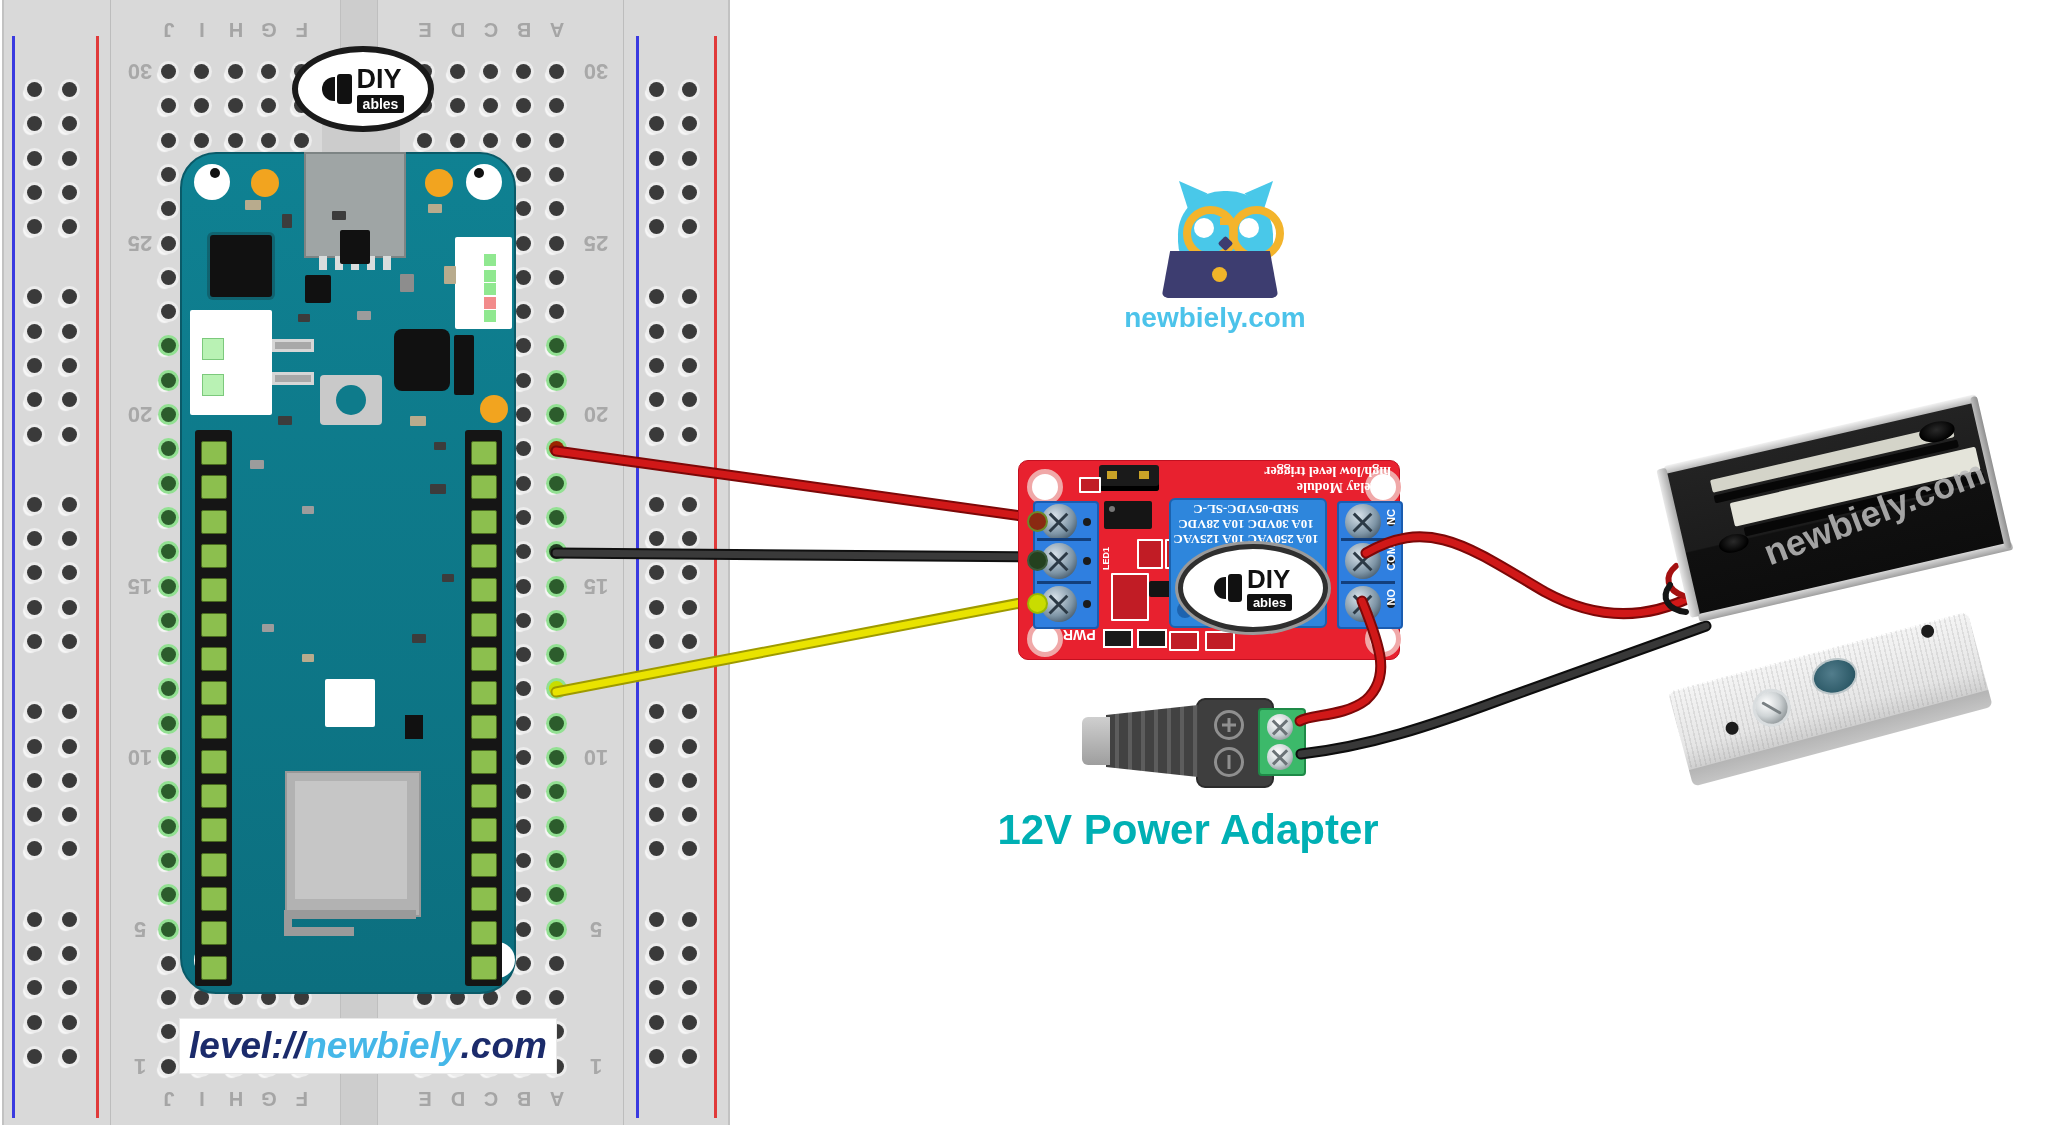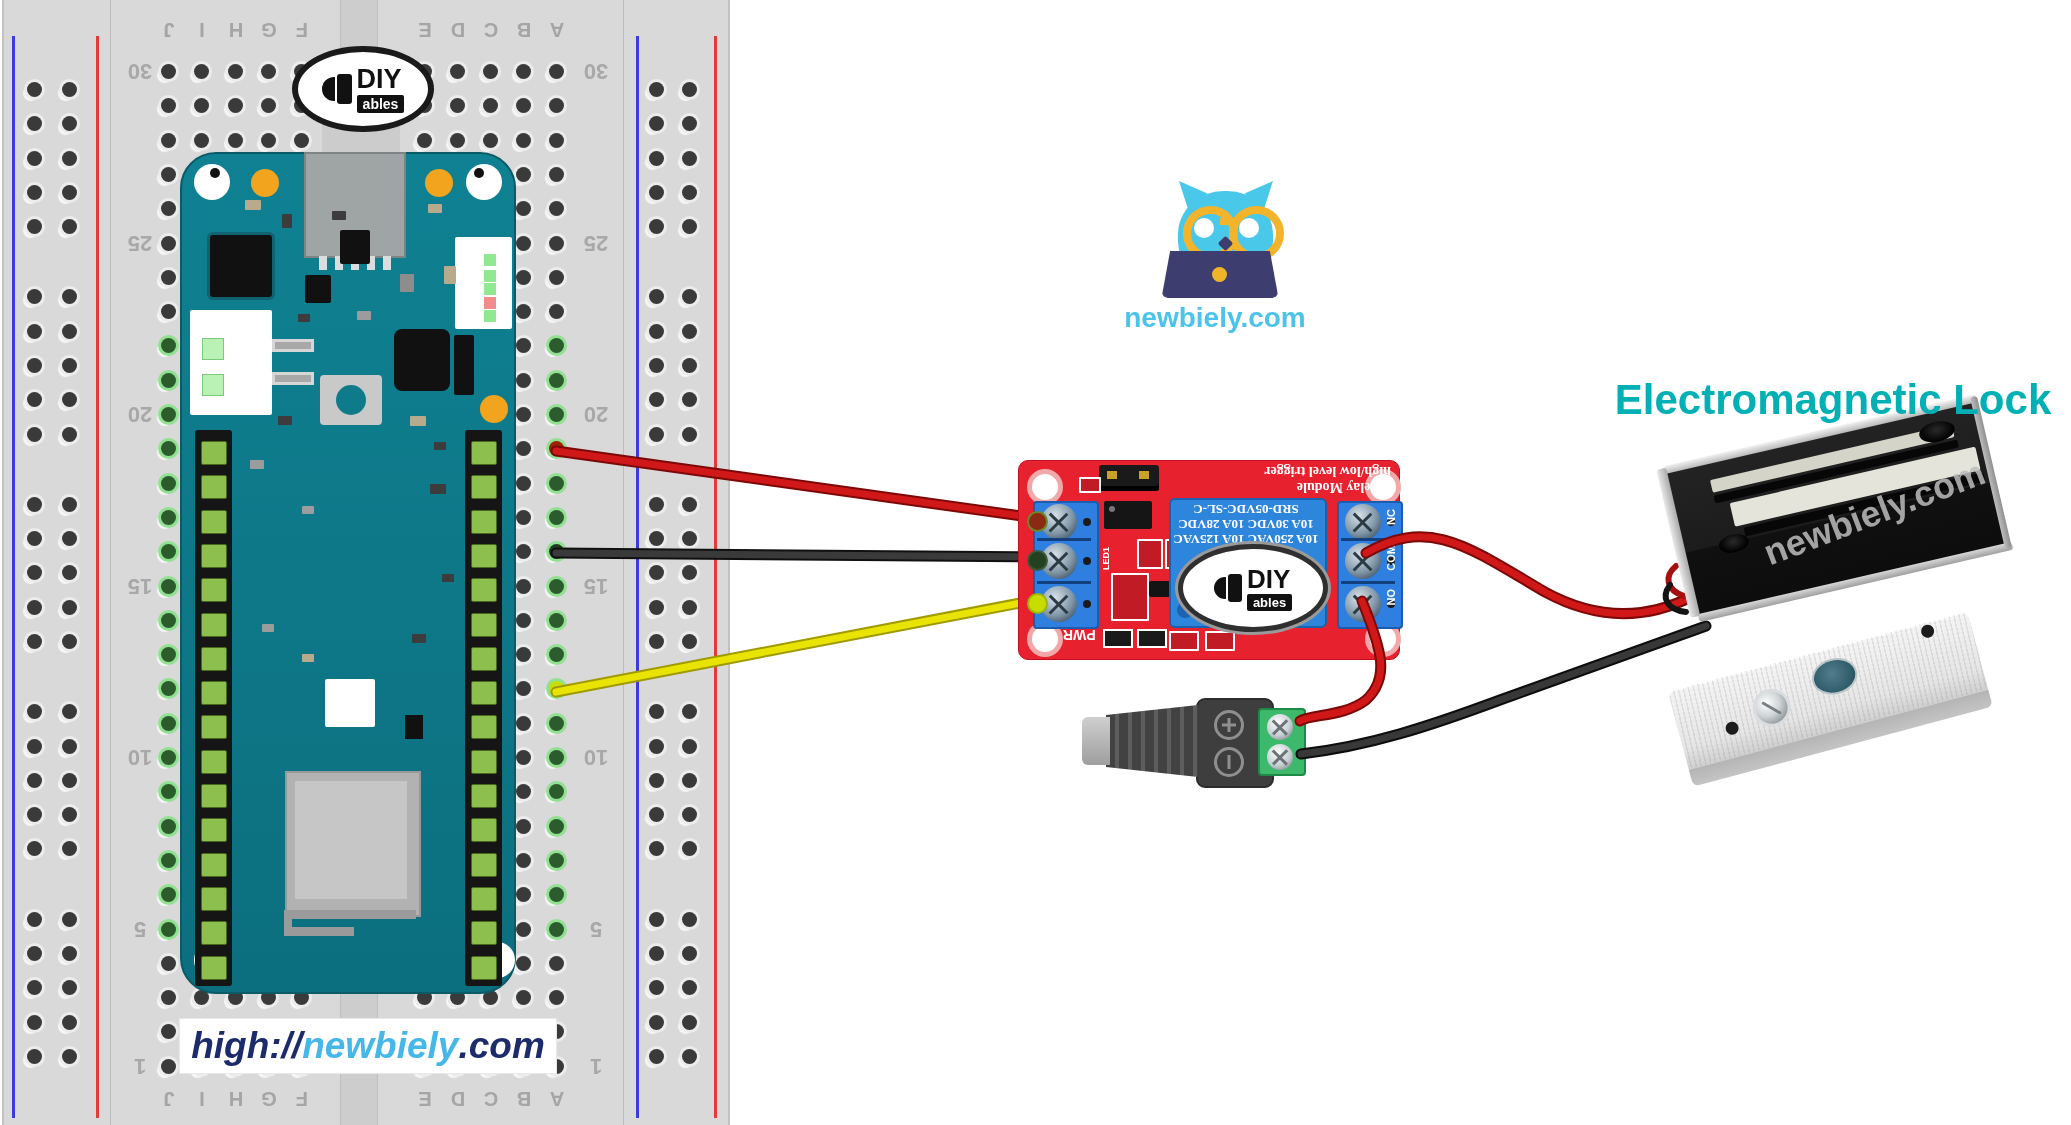--- a/index.html
+++ b/index.html
@@ -758,21 +758,21 @@
     <div class="abs" style="left:99px;top:31px;width:39px;height:39px;border:8px solid #f3b42c;border-radius:50%;"></div>
     <div class="abs" style="left:90px;top:43px;width:12px;height:7px;background:#f3b42c;"></div>
     <div class="abs" style="left:64px;top:43px;width:20px;height:20px;background:#fff;border-radius:50%;"></div>
     <div class="abs" style="left:109px;top:43px;width:20px;height:20px;background:#fff;border-radius:50%;"></div>
     <div class="abs" style="left:90px;top:63px;width:11px;height:11px;background:#3d3d70;transform:rotate(45deg);border-radius:2px;"></div>
     <div class="abs" style="left:32px;top:76px;width:116px;height:47px;background:#3d3d70;clip-path:polygon(7% 0,93% 0,100% 94%,96% 100%,4% 100%,0 94%);border-radius:6px;"></div>
     <div class="abs" style="left:82px;top:92px;width:15px;height:15px;background:#f0b429;border-radius:50%;"></div>
   </div>
   <div class="heading" style="left:1090px;top:302px;width:250px;font-size:28px;color:#4cc3ea;">newbiely.com</div>
 
-  <div class="heading" style="left:1595px;top:376px;width:476px;font-size:42px;color:#00b0b4;">Electromagnetic Lock</div>
+  <div class="heading" style="left:938px;top:806px;width:500px;font-size:42px;color:#00b0b4;">12V Power Adapter</div>
 
   <div class="urlbox" style="left:180px;top:1019px;width:376px;height:54px;font-size:37px;">
-    <span style="color:#1b2b6b;">high://</span>
+    <span style="color:#1b2b6b;">level://</span>
       <span style="color:#45b7e8;">newbiely</span>
       <span style="color:#1b2b6b;">.com</span>
   </div>
 
 </div>
 
 </body></html>

